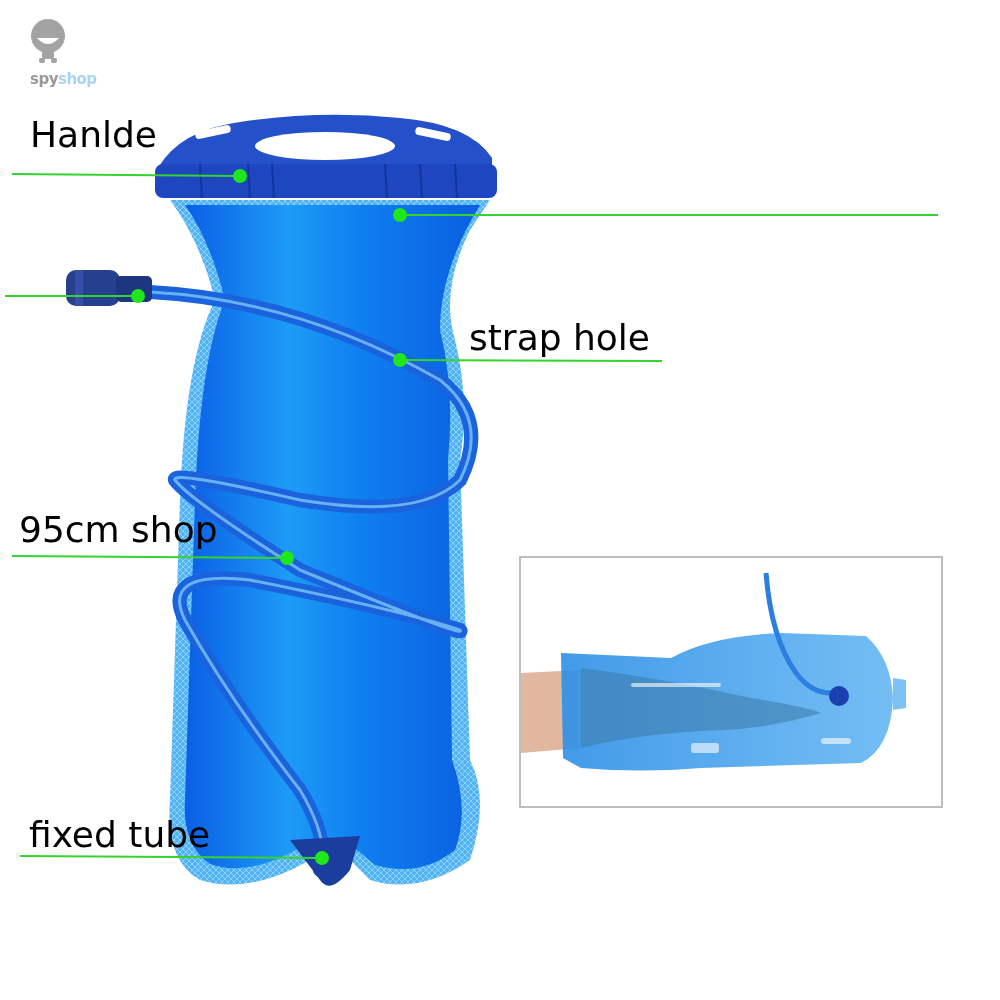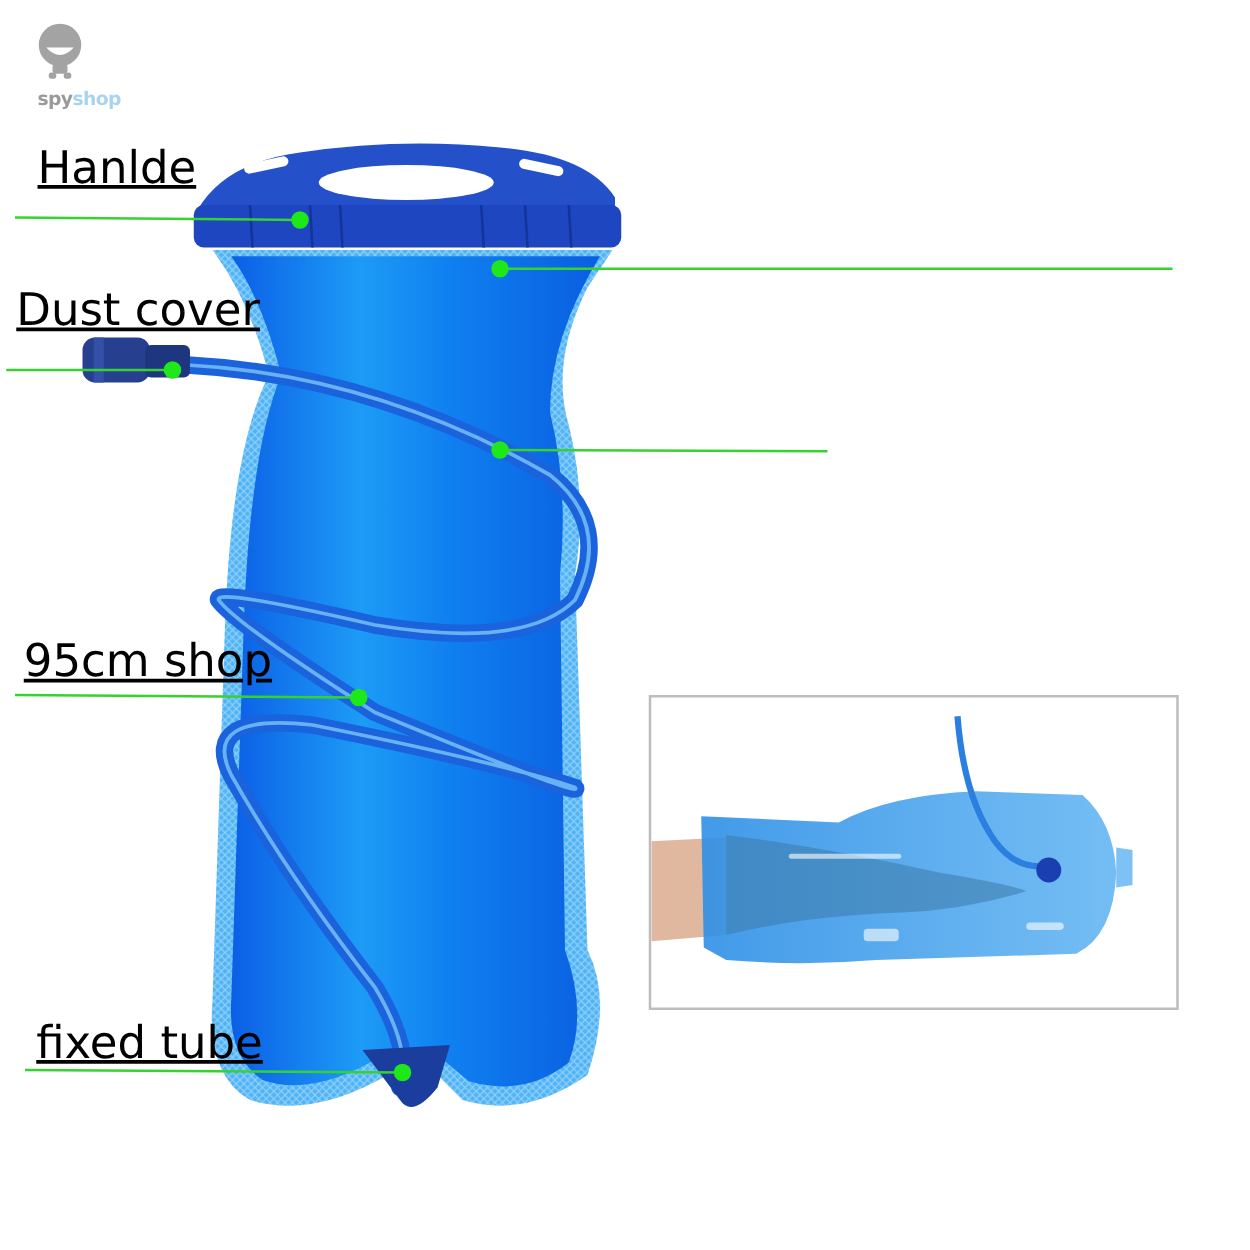--- a/index.html
+++ b/index.html
@@ -3,21 +3,21 @@
 <meta charset="utf-8">
 <style>
   html, body { margin: 0; padding: 0; background: #ffffff; }
   body { width: 1000px; height: 1000px; position: relative; overflow: hidden;
          font-family: "DejaVu Sans", "Liberation Sans", sans-serif; }
   .stage { position: absolute; left: 0; top: 0; width: 1000px; height: 1000px; }
   .logo { position: absolute; left: 10px; top: 8px; width: 90px; height: 80px; }
   .logo-text { position: absolute; left: 20px; top: 62px; font-size: 15px; font-weight: bold; letter-spacing: -0.5px; }
   .logo-text .a { color: #9a9a9a; }
   .logo-text .b { color: #a9d4ef; }
-  .label { position: absolute; color: #000; font-size: 36px; line-height: 1; white-space: nowrap; text-decoration: underline; }
+  .label { position: absolute; color: #000; font-size: 36px; line-height: 1; white-space: nowrap; }
   .label.sm { font-size: 34px; }
   svg.art { position: absolute; left: 0; top: 0; }
   .inset { position: absolute; left: 519px; top: 556px; width: 424px; height: 252px;
            border: 2px solid #bdbdbd; background: #fff; box-sizing: border-box; overflow: hidden; }
 </style>
 </head>
 <body>
 
 <div class="stage">
 
@@ -95,21 +95,21 @@
       <circle cx="240" cy="176" r="7"></circle>
       <circle cx="400" cy="215" r="7"></circle>
       <circle cx="138" cy="296" r="7"></circle>
       <circle cx="400" cy="360" r="7"></circle>
       <circle cx="287" cy="558" r="7"></circle>
       <circle cx="322" cy="858" r="7"></circle>
     </g>
   </svg>
 
   <div class="label" style="left:30px; top:117px;">Hanlde</div>
-  <div class="label" style="left:13px; top:231px;">Dust cover</div>
+  <div class="label" style="left:469px; top:320px;">strap hole</div>
   <div class="label" style="left:19px; top:512px;">95cm shop</div>
   <div class="label" style="left:29px; top:817px;">fixed tube</div>
 
 
   <div class="inset">
     <svg width="420" height="248" viewBox="0 0 420 248">
       <defs>
         <linearGradient id="lb" x1="0" x2="1" y1="0" y2="0">
           <stop offset="0" stop-color="#2d8fe6" stop-opacity="0.9"></stop>
           <stop offset="1" stop-color="#5cb2f2" stop-opacity="0.85"></stop>

